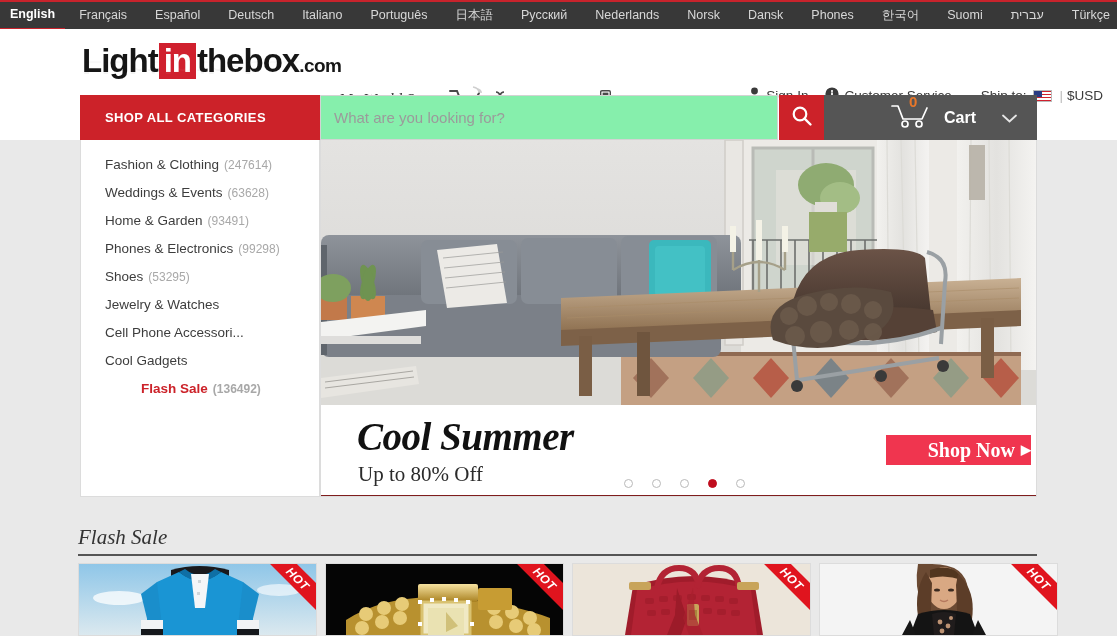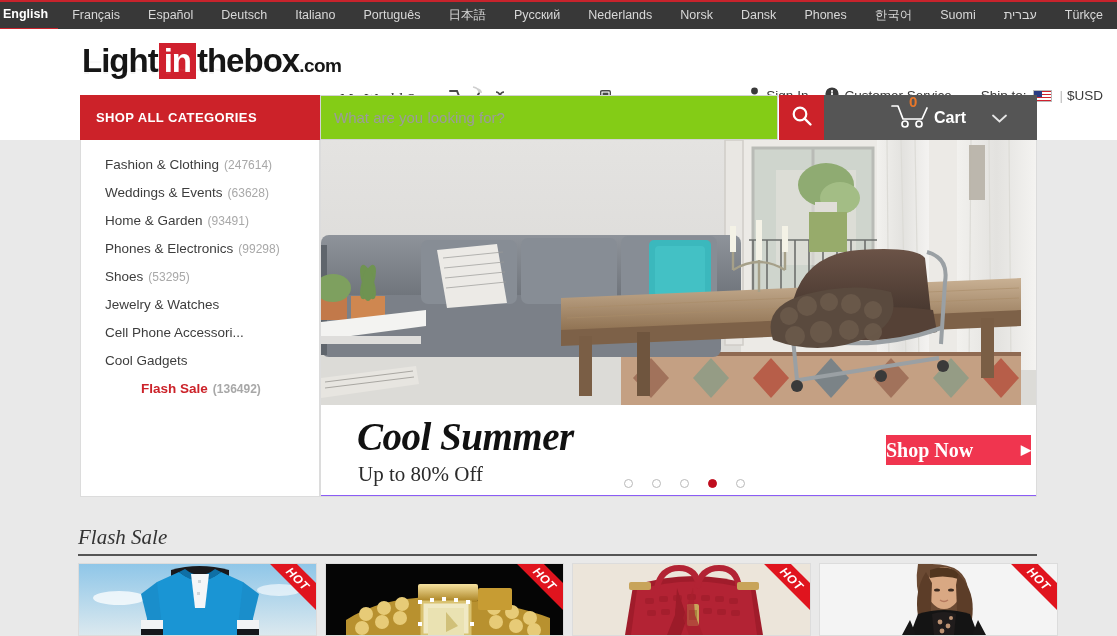--- a/index.html
+++ b/index.html
@@ -10,21 +10,20 @@
     -webkit-font-smoothing:antialiased;
   }
   .page{position:relative;width:1117px;height:636px;}
 
   
   .langbar{
     position:absolute;left:0;top:0;width:1117px;height:29px;
     background:#383838;border-top:2px solid #c8232c;
     display:flex;align-items:center;overflow:hidden;
     box-sizing:border-box;
-    justify-content:flex-end;
   }
   .lang{
     color:#d8d8d8;font-size:12.5px;padding:0 14px;line-height:27px;
     white-space:nowrap;cursor:pointer;
   }
   .lang.active{
     color:#fff;font-weight:bold;
     border-bottom:3px solid #c8232c;
     padding-left:10px;padding-right:10px;
   }
@@ -92,25 +91,25 @@
   }
   .cur{color:#3a3a3a;}
   .pipe{color:#bbb;margin:0 4px 0 1px;}
 
   
   .navrow{position:absolute;left:0;top:95px;width:1117px;height:45px;}
   .shopall{
     position:absolute;left:80px;top:0;width:240px;height:45px;
     background:#cc2229;color:#fff;font-size:13px;font-weight:bold;
     letter-spacing:0.4px;display:flex;align-items:center;
-    padding-left:16px;box-sizing:border-box;cursor:pointer;
+    padding-left:25px;box-sizing:border-box;cursor:pointer;
   }
   .searchbox{
     position:absolute;left:320px;top:0;width:458px;height:45px;
-    background:#84cc16;border:1px solid #d3d3d3;box-sizing:border-box;
+    background:#86efac;border:1px solid #d3d3d3;box-sizing:border-box;
     display:flex;align-items:center;
   }
   .searchbox input{
     border:0;outline:0;width:100%;height:41px;
     font-size:15px;color:#555;padding-left:13px;
     font-family:"Liberation Sans",sans-serif;background:transparent;
   }
   .searchbox input::placeholder{color:#9b9b9b;}
   .searchbtn{
     position:absolute;left:779px;top:0;width:45px;height:45px;
@@ -119,60 +118,60 @@
   }
   .cartbar{
     position:absolute;left:824px;top:0;width:213px;height:45px;
     background:#555;display:flex;align-items:center;cursor:pointer;
   }
   .cartwrap{position:relative;margin-left:66px;display:flex;align-items:center;}
   .cartnum{
     position:absolute;left:19px;top:-10px;color:#e8772a;
     font-size:15px;font-weight:bold;
   }
-  .cartlabel{color:#fff;font-size:16px;font-weight:bold;}
+  .cartlabel{color:#fff;font-size:16px;font-weight:bold;margin-left:10px;}
   .chev{margin-left:26px;}
 
   
   .catpanel{
     position:absolute;left:80px;top:140px;width:240px;height:357px;
     background:#fff;border:1px solid #dcdcdc;border-top:0;box-sizing:border-box;
   }
   .catlist{padding:11px 0 0 8px;}
   .catitem{
     height:28px;line-height:28px;padding-left:16px;
     font-size:13.5px;color:#3d3d3d;white-space:nowrap;cursor:pointer;
   }
   .catitem .cnt{color:#a8a8a8;font-size:12px;margin-left:5px;}
   .catitem.flash{color:#cc2229;font-weight:bold;margin-left:36px;}
 
   
   .hero{
     position:absolute;left:320px;top:140px;width:717px;height:357px;
-    background:#8b5cf6;border:1px solid #dcdcdc;border-top:0;box-sizing:border-box;
+    background:#7f1d1d;border:1px solid #dcdcdc;border-top:0;box-sizing:border-box;
     overflow:hidden;
   }
   .heroimg{position:absolute;left:0;top:0;width:715px;height:265px;overflow:hidden;background:#cfd0cd;}
   .herocap{
     position:absolute;left:0;top:265px;width:715px;height:90px;background:#fff;
   }
   .cap-title{
     position:absolute;left:36px;top:9px;
     font-family:"Liberation Serif",serif;font-weight:bold;font-style:italic;
     font-size:39px;color:#111;letter-spacing:-0.5px;
   }
   .cap-sub{
     position:absolute;left:37px;top:57px;
     font-family:"Liberation Serif",serif;font-size:21px;color:#2b2b2b;
   }
   .shopnow{
     position:absolute;left:565px;top:30px;width:145px;height:30px;
     background:#f0354f;color:#fff;
     font-family:"Liberation Serif",serif;font-weight:bold;font-size:20px;
-    display:flex;align-items:center;justify-content:space-between;gap:6px;cursor:pointer;
+    display:flex;align-items:center;justify-content:flex-end;gap:6px;cursor:pointer;
   }
   .dots{position:absolute;left:303px;top:74px;display:flex;gap:19px;}
   .dot{width:9px;height:9px;border-radius:50%;border:1px solid #b9b9b9;background:#fff;cursor:pointer;box-sizing:border-box;}
   .dot.on{background:#c00d1e;border-color:#c00d1e;}
 
   
   .fs-head{
     position:absolute;left:78px;top:525px;width:959px;
   }
   .fs-title{

